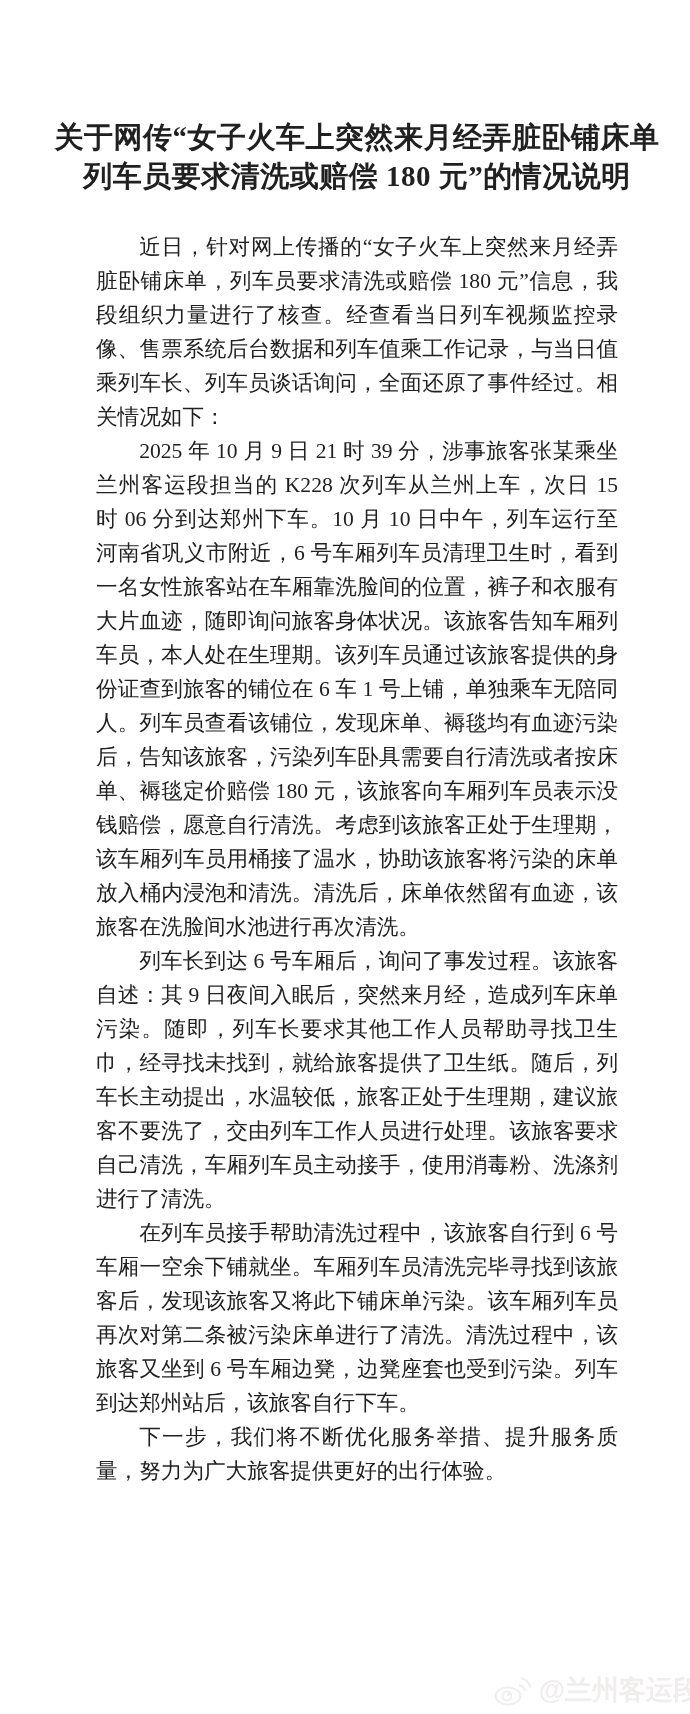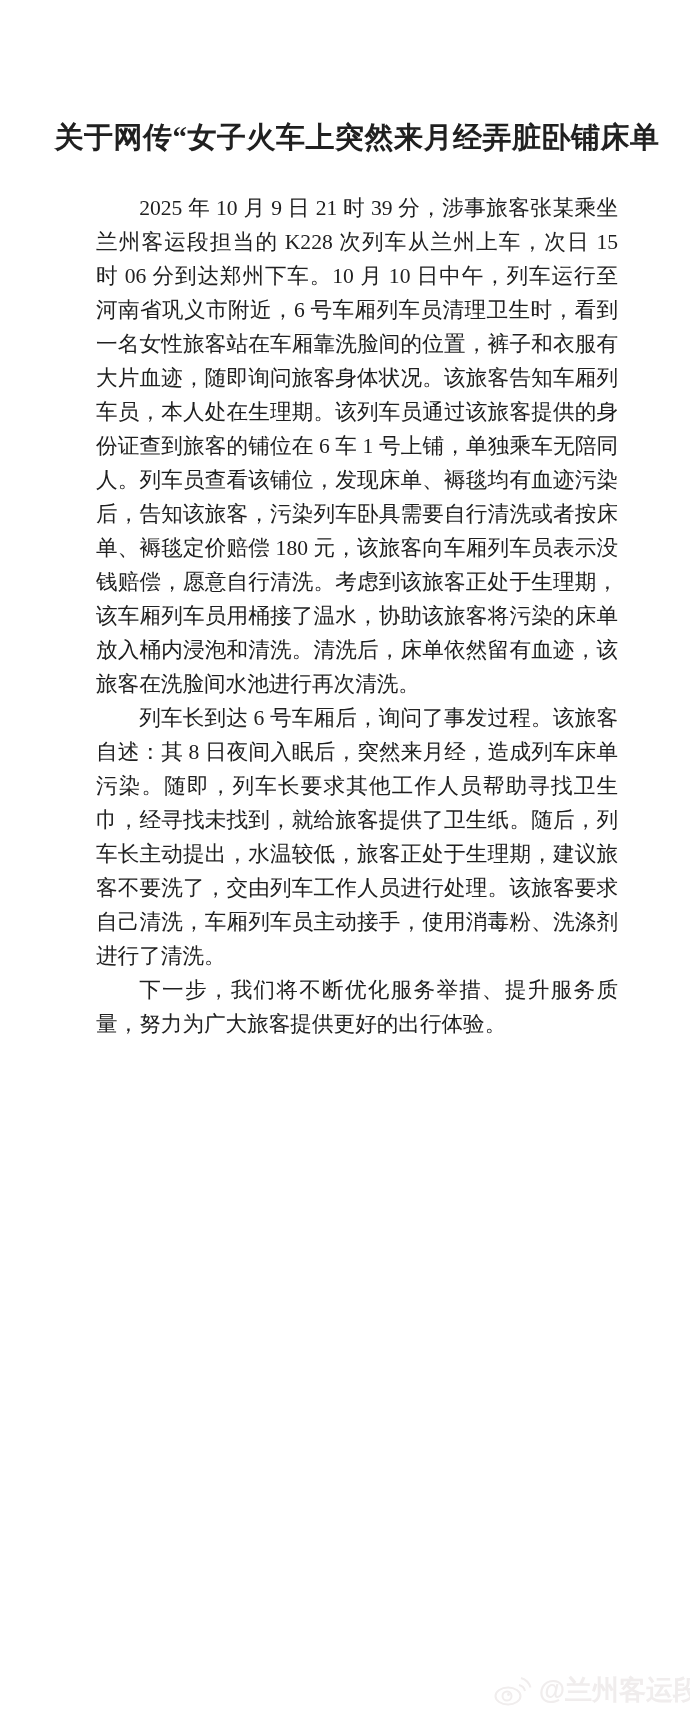--- a/index.html
+++ b/index.html
@@ -57,25 +57,28 @@
     display: block;
   }
 </style>
 </head>
 <body>
 
 <div class="page">
 
   <h1 class="title">
     <span class="title-line">关于网传“女子火车上突然来月经弄脏卧铺床单</span>
+    <span class="title-line">列车员要求清洗或赔偿 180 元”的情况说明</span>
   </h1>
 
   <div class="content">
+    <p>近日，针对网上传播的“女子火车上突然来月经弄脏卧铺床单，列车员要求清洗或赔偿 180 元”信息，我段组织力量进行了核查。经查看当日列车视频监控录像、售票系统后台数据和列车值乘工作记录，与当日值乘列车长、列车员谈话询问，全面还原了事件经过。相关情况如下：</p>
     <p>2025 年 10 月 9 日 21 时 39 分，涉事旅客张某乘坐兰州客运段担当的 K228 次列车从兰州上车，次日 15 时 06 分到达郑州下车。10 月 10 日中午，列车运行至河南省巩义市附近，6 号车厢列车员清理卫生时，看到一名女性旅客站在车厢靠洗脸间的位置，裤子和衣服有大片血迹，随即询问旅客身体状况。该旅客告知车厢列车员，本人处在生理期。该列车员通过该旅客提供的身份证查到旅客的铺位在 6 车 1 号上铺，单独乘车无陪同人。列车员查看该铺位，发现床单、褥毯均有血迹污染后，告知该旅客，污染列车卧具需要自行清洗或者按床单、褥毯定价赔偿 180 元，该旅客向车厢列车员表示没钱赔偿，愿意自行清洗。考虑到该旅客正处于生理期，该车厢列车员用桶接了温水，协助该旅客将污染的床单放入桶内浸泡和清洗。清洗后，床单依然留有血迹，该旅客在洗脸间水池进行再次清洗。</p>
-    <p>列车长到达 6 号车厢后，询问了事发过程。该旅客自述：其 8 日夜间入眠后，突然来月经，造成列车床单污染。随即，列车长要求其他工作人员帮助寻找卫生巾，经寻找未找到，就给旅客提供了卫生纸。随后，列车长主动提出，水温较低，旅客正处于生理期，建议旅客不要洗了，交由列车工作人员进行处理。该旅客要求自己清洗，车厢列车员主动接手，使用消毒粉、洗涤剂进行了清洗。</p>
+    <p>列车长到达 6 号车厢后，询问了事发过程。该旅客自述：其 9 日夜间入眠后，突然来月经，造成列车床单污染。随即，列车长要求其他工作人员帮助寻找卫生巾，经寻找未找到，就给旅客提供了卫生纸。随后，列车长主动提出，水温较低，旅客正处于生理期，建议旅客不要洗了，交由列车工作人员进行处理。该旅客要求自己清洗，车厢列车员主动接手，使用消毒粉、洗涤剂进行了清洗。</p>
+    <p>在列车员接手帮助清洗过程中，该旅客自行到 6 号车厢一空余下铺就坐。车厢列车员清洗完毕寻找到该旅客后，发现该旅客又将此下铺床单污染。该车厢列车员再次对第二条被污染床单进行了清洗。清洗过程中，该旅客又坐到 6 号车厢边凳，边凳座套也受到污染。列车到达郑州站后，该旅客自行下车。</p>
     <p>下一步，我们将不断优化服务举措、提升服务质量，努力为广大旅客提供更好的出行体验。</p>
 
   </div>
 
   <div class="watermark">
     <span class="wm-icon">
       <svg width="42" height="34" viewBox="0 0 42 34" fill="none" stroke="#f0eded" stroke-width="2">
         <ellipse cx="15" cy="23" rx="12.5" ry="8.5"></ellipse>
         <circle cx="14" cy="23" r="4.5"></circle>
         <circle cx="15.5" cy="21.5" r="1.4" fill="#f0eded" stroke="none"></circle>

